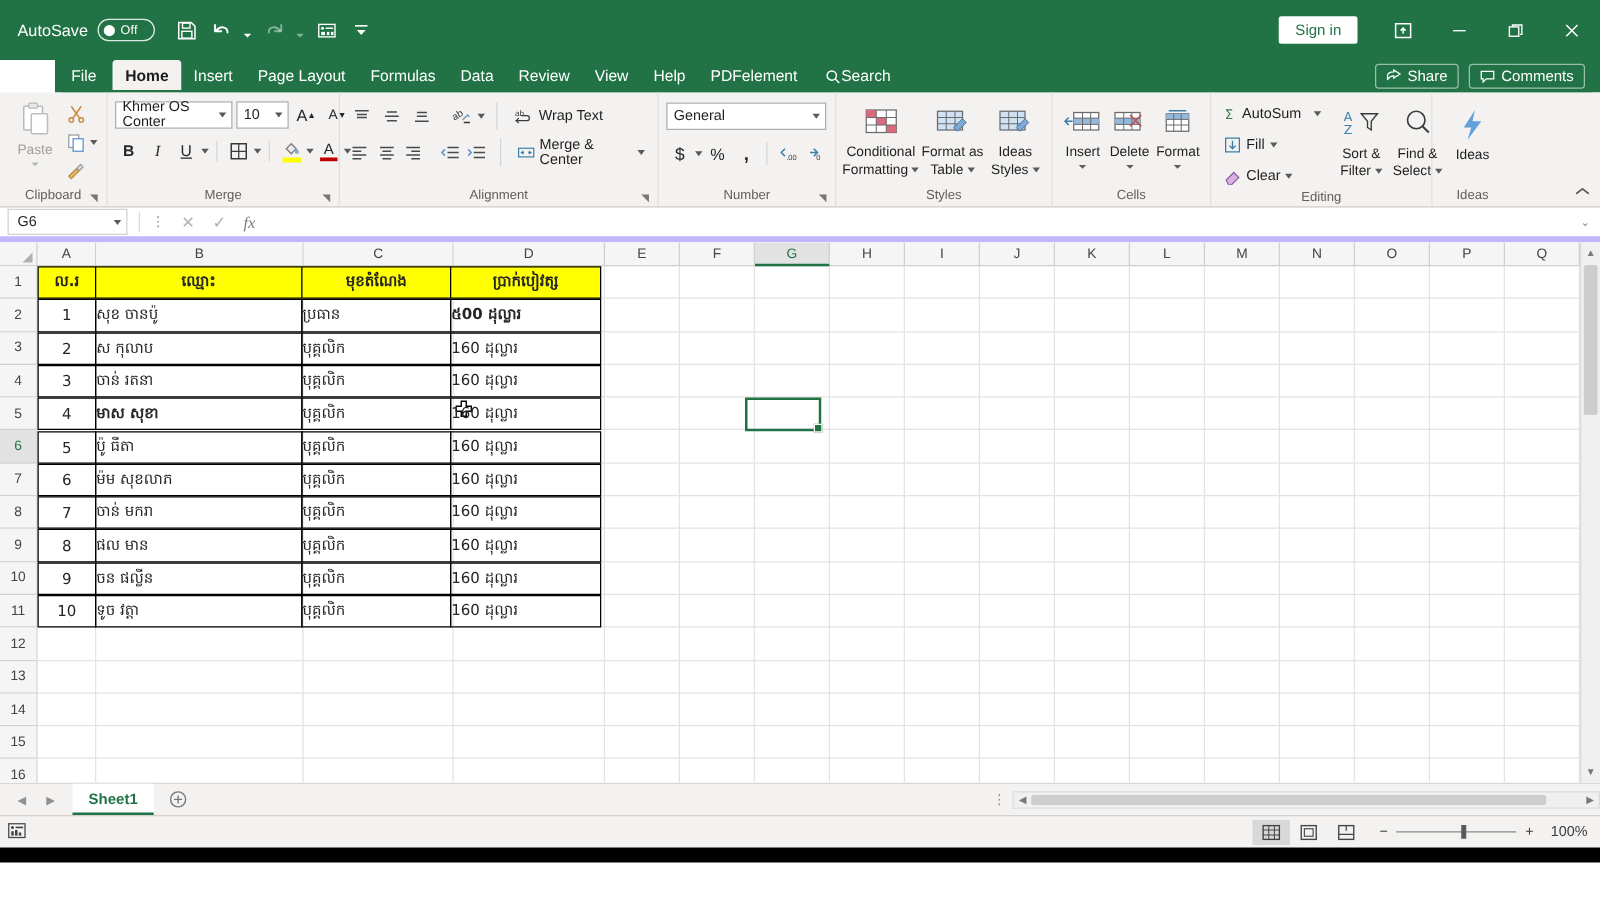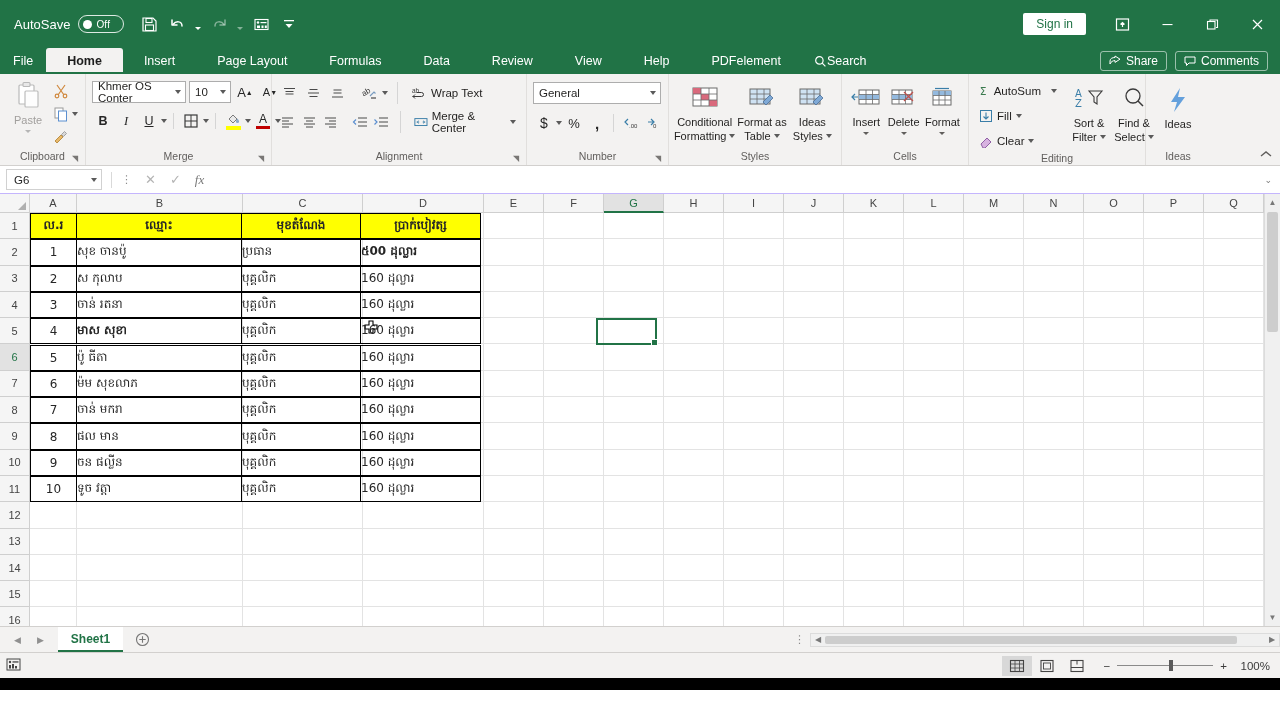--- a/index.html
+++ b/index.html
@@ -49,24 +49,25 @@
     padding: 4px 13px; border-radius: 2px; margin-right: 14px;
   }
   .winbtn {
     width: 45px; height: 48px; display: flex; align-items: center; justify-content: center;
   }
 
   
   .tabbar {
     height: 26px; background: #217346; display: flex; align-items: stretch;
     position: relative;
+    margin-left: 44px;
   }
   .tabbar-inner { display: flex; align-items: stretch; }
   .tab {
-    display: flex; align-items: center; padding: 0 21px;
+    display: flex; align-items: center; padding: 0 10px;
     font-size: 12.5px; color: #fff;
   }
   .tab.first { padding: 0 13px; }
   .tab.active {
     background: #f3f2f1; color: #1d1d1d; font-weight: bold;
     border-top-left-radius: 3px; border-top-right-radius: 3px;
   }
   .tab.active .tab-underline {
     position: absolute; bottom: 0; height: 2px; background: #217346;
   }
@@ -132,21 +133,21 @@
 
   .sq { width: 22px; height: 22px; display:flex; align-items:center; justify-content:center; border-radius:2px; font-size:12.5px; }
 
   .ribbon-collapse {
     position: absolute; right: 7px; bottom: 4px; color: #605e5c; font-size: 11px;
   }
 
   
   .formulabar {
     height: 28px; background: #fff; display: flex; align-items: center;
-    border-bottom: 1px solid #c4b5fd;
+    border-bottom: 5px solid #c4b5fd;
   }
   .namebox {
     width: 96px; height: 21px; margin-left: 6px; background: #fff;
     border: 1px solid #d1d1d1; display: flex; align-items: center; justify-content: space-between;
     font-size: 11.5px; padding: 0 4px 0 7px;
   }
   .fb-sep { width: 1px; height: 16px; background: #d9d9d9; margin: 0 9px; }
   .fb-icons { display: flex; align-items: center; gap: 14px; color: #b3b3b3; font-size: 13px; }
   .fx { font-style: italic; color: #7a7a7a; font-size: 13px; font-family: "Liberation Serif", serif; }
   .fb-input { flex: 1; height: 22px; margin: 0 6px 0 14px; font-size: 12px; }

